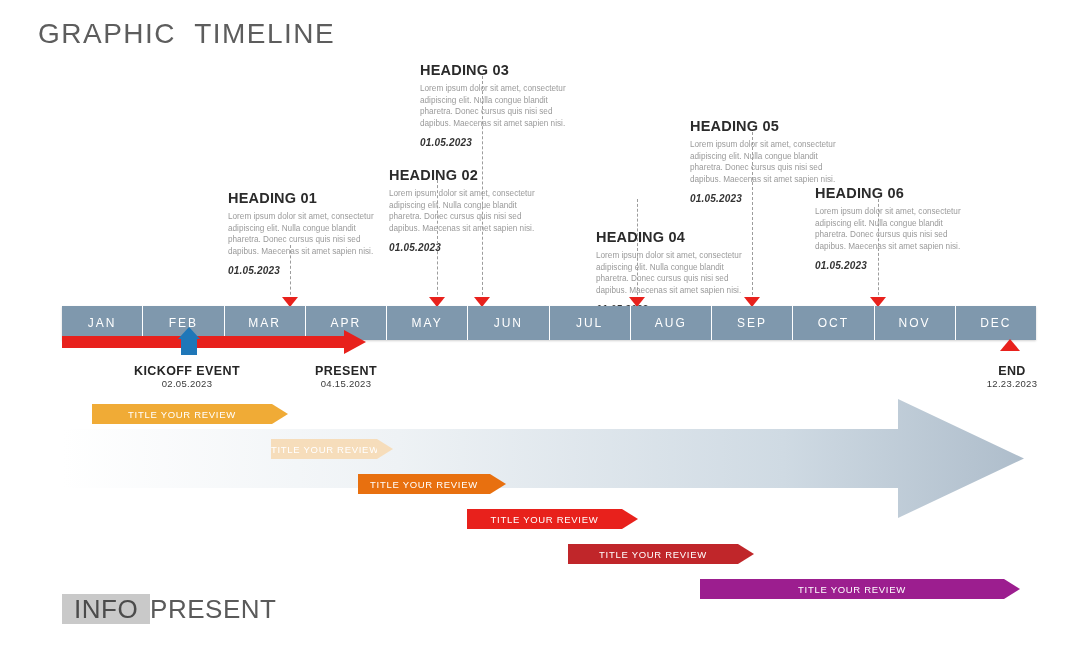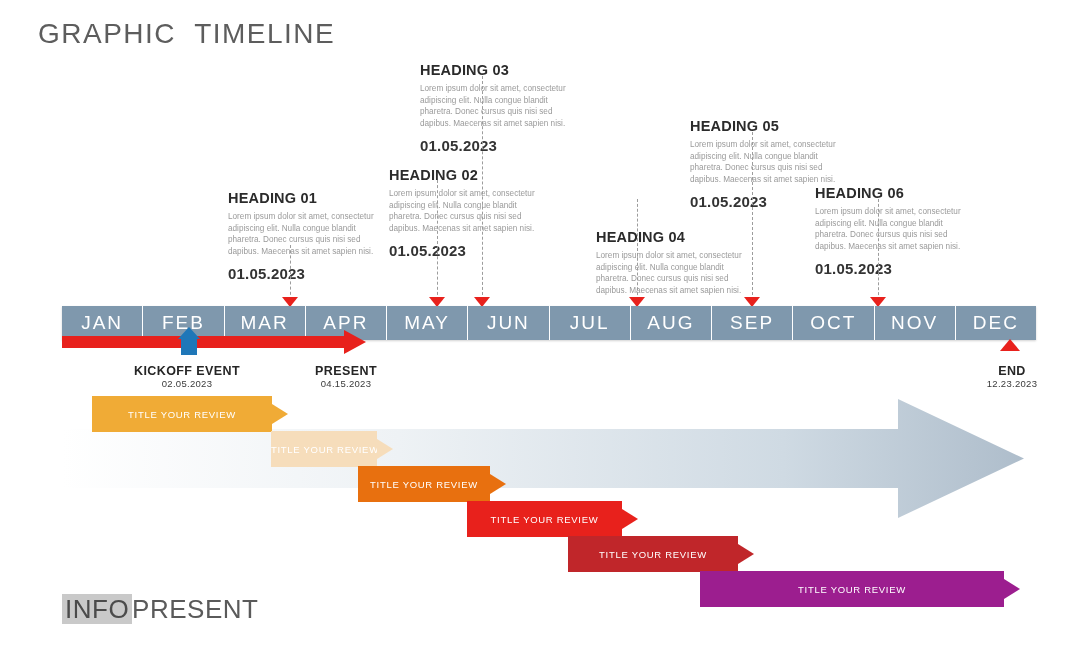--- a/index.html
+++ b/index.html
@@ -41,41 +41,41 @@
     left: 62px;
     top: 594px;
     font-size: 26px;
     letter-spacing: 0.5px;
     color: #5a5a5a;
     white-space: nowrap;
   }
   #brand .hl {
     background: #c9c9c9;
     color: #4b4b4b;
-    padding: 0 3px;
+    padding: 0 12px;
   }
 
   
   #month-strip {
     position: absolute;
     left: 62px;
     top: 306px;
     width: 974px;
     height: 34px;
     display: flex;
     background: #7f98ad;
     box-shadow: 0 1px 2px rgba(0,0,0,0.18);
   }
   .month-cell {
     flex: 1 1 0;
     display: flex;
     align-items: center;
     justify-content: center;
     color: #ffffff;
-    font-size: 19px;
+    font-size: 12px;
     letter-spacing: 2px;
     border-right: 1px solid #ffffff;
     box-sizing: border-box;
   }
   .month-cell:last-child { border-right: none; }
 
   
   #progress-bar {
     position: absolute;
     left: 62px;
@@ -137,24 +137,25 @@
     margin-bottom: 5px;
     white-space: nowrap;
   }
   .milestone .m-body {
     font-size: 8.2px;
     line-height: 1.42;
     color: #9a9a9a;
     margin-bottom: 7px;
   }
   .milestone .m-date {
-    font-size: 15px;
+    font-size: 10px;
     font-weight: 700;
     color: #333333;
     letter-spacing: 0.2px;
+    font-style: italic;
   }
 
   
   .connector {
     position: absolute;
     width: 0;
     border-left: 1px dashed #9c9c9c;
   }
   .tick {
     position: absolute;
@@ -194,21 +195,21 @@
   }
 
   
   .review-bar {
     position: absolute;
     height: 20px;
     display: flex;
     align-items: center;
   }
   .review-bar .rb-body {
-    height: 36px;
+    height: 20px;
     display: flex;
     align-items: center;
     box-sizing: border-box;
   }
   .review-bar .rb-label {
     color: #ffffff;
     font-size: 9.5px;
     letter-spacing: 0.7px;
     white-space: nowrap;
     width: 100%;

